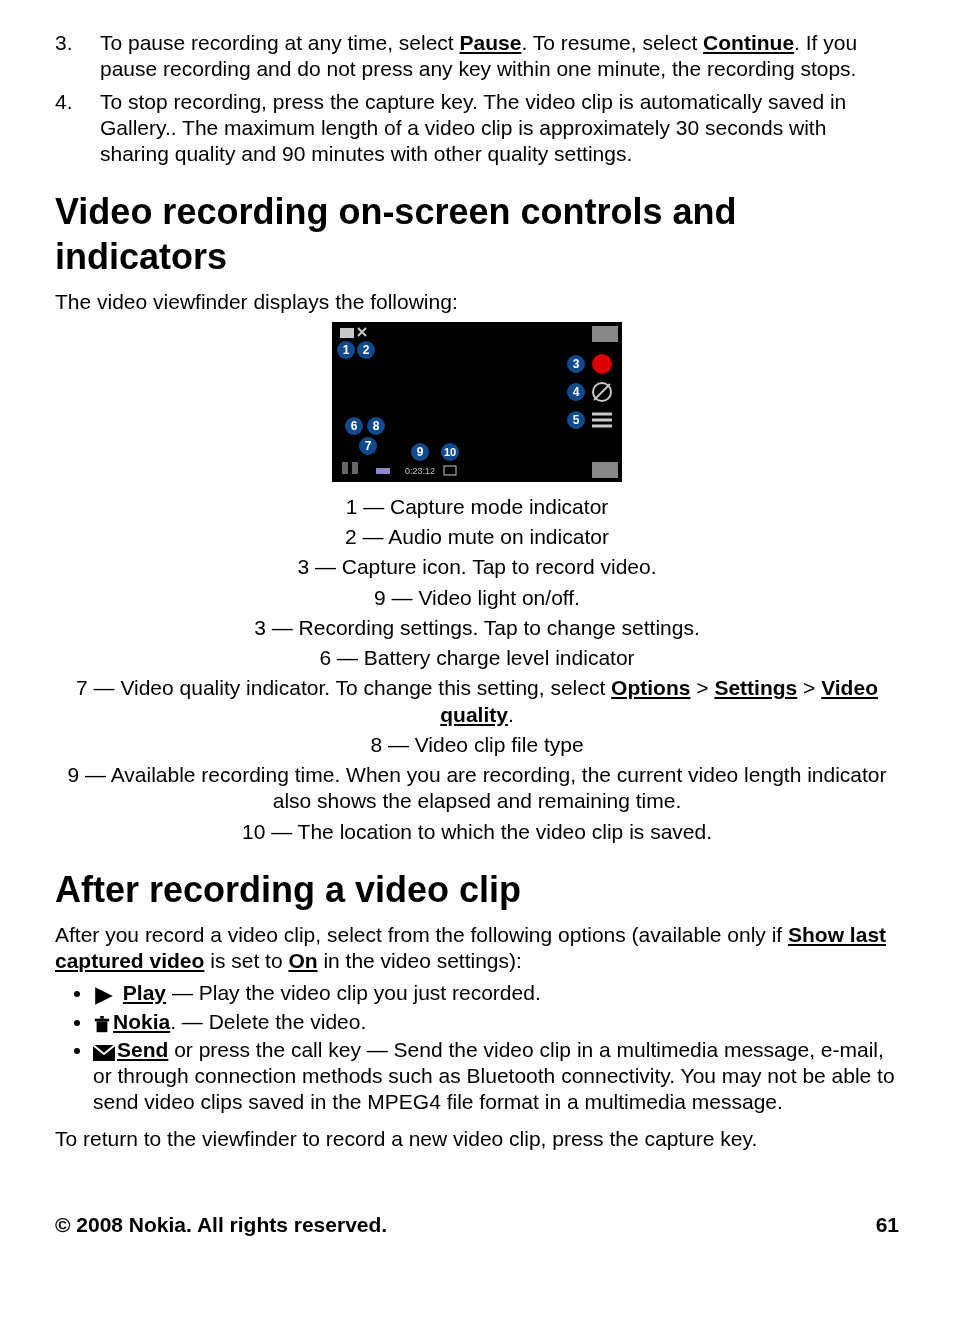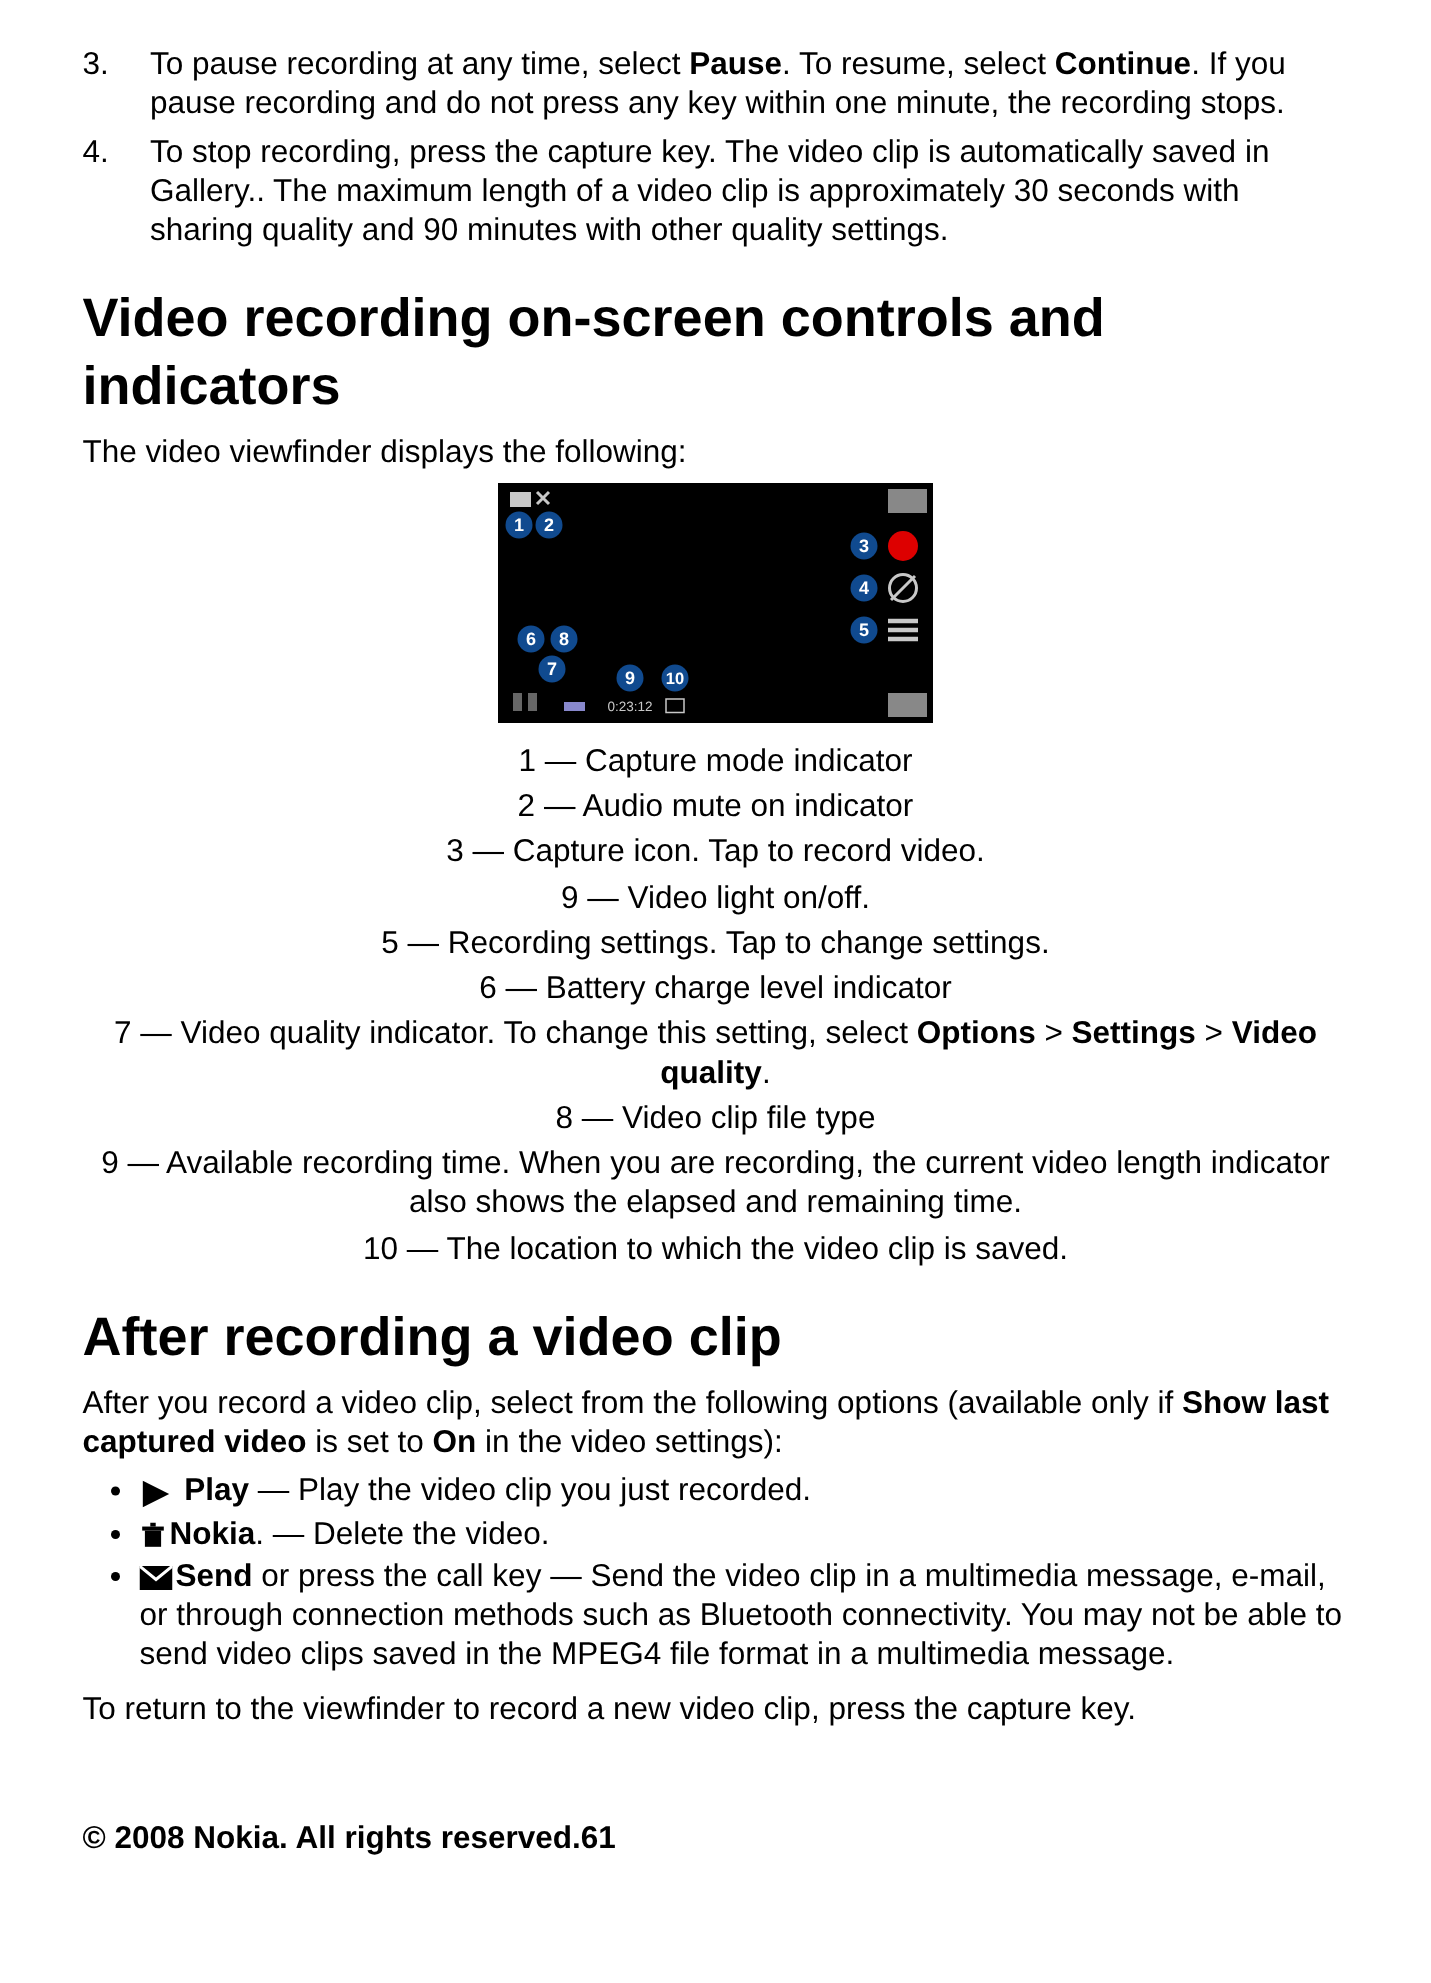--- a/index.html
+++ b/index.html
@@ -52,24 +52,24 @@
     display: inline-block;
     vertical-align: middle;
     width: 22px;
     height: 20px;
     margin-right: 2px;
   }
   .inline-icon.small {
     width: 18px;
     height: 18px;
   }
-  b { font-weight: bold; }
+  b { font-weight: bold; text-decoration: underline; }
   .footer {
     display: flex;
-    justify-content: flex-start;
+    justify-content: space-between;
     font-weight: bold;
     margin-top: 60px;
   }
   
   .viewfinder-svg {
     width: 290px;
     height: 160px;
     display: inline-block;
   }
 </style>
@@ -149,21 +149,21 @@
     <text x="88" y="152" text-anchor="middle" fill="#c8c8c8" font-size="9">0:23:12</text>
 
     <rect x="112" y="144" width="12" height="9" fill="none" stroke="#c8c8c8" stroke-width="1"></rect>
   </svg>
 </div>
 
 <div class="ind-line">1 — Capture mode indicator</div>
 <div class="ind-line">2 — Audio mute on indicator</div>
 <div class="ind-line">3 — Capture icon. Tap to record video.</div>
 <div class="ind-line">9 — Video light on/off.</div>
-<div class="ind-line">5 — Recording settings. Tap to change settings.</div>
+<div class="ind-line">3 — Recording settings. Tap to change settings.</div>
 <div class="ind-line">6 — Battery charge level indicator</div>
 <div class="ind-line">
   <span>7 — Video quality indicator. To change this setting, select </span><b>Options</b><span> &gt; </span> <b>Settings</b><span> &gt; </span> <b>Video quality</b><span>.</span>
 </div>
 <div class="ind-line">8 — Video clip file type</div>
 <div class="ind-line">9 — Available recording time. When you are recording, the current video length indicator also shows the elapsed and remaining time.</div>
 <div class="ind-line">10 — The location to which the video clip is saved.</div>
 
 <h2>After recording a video clip</h2>
 <div class="para">

